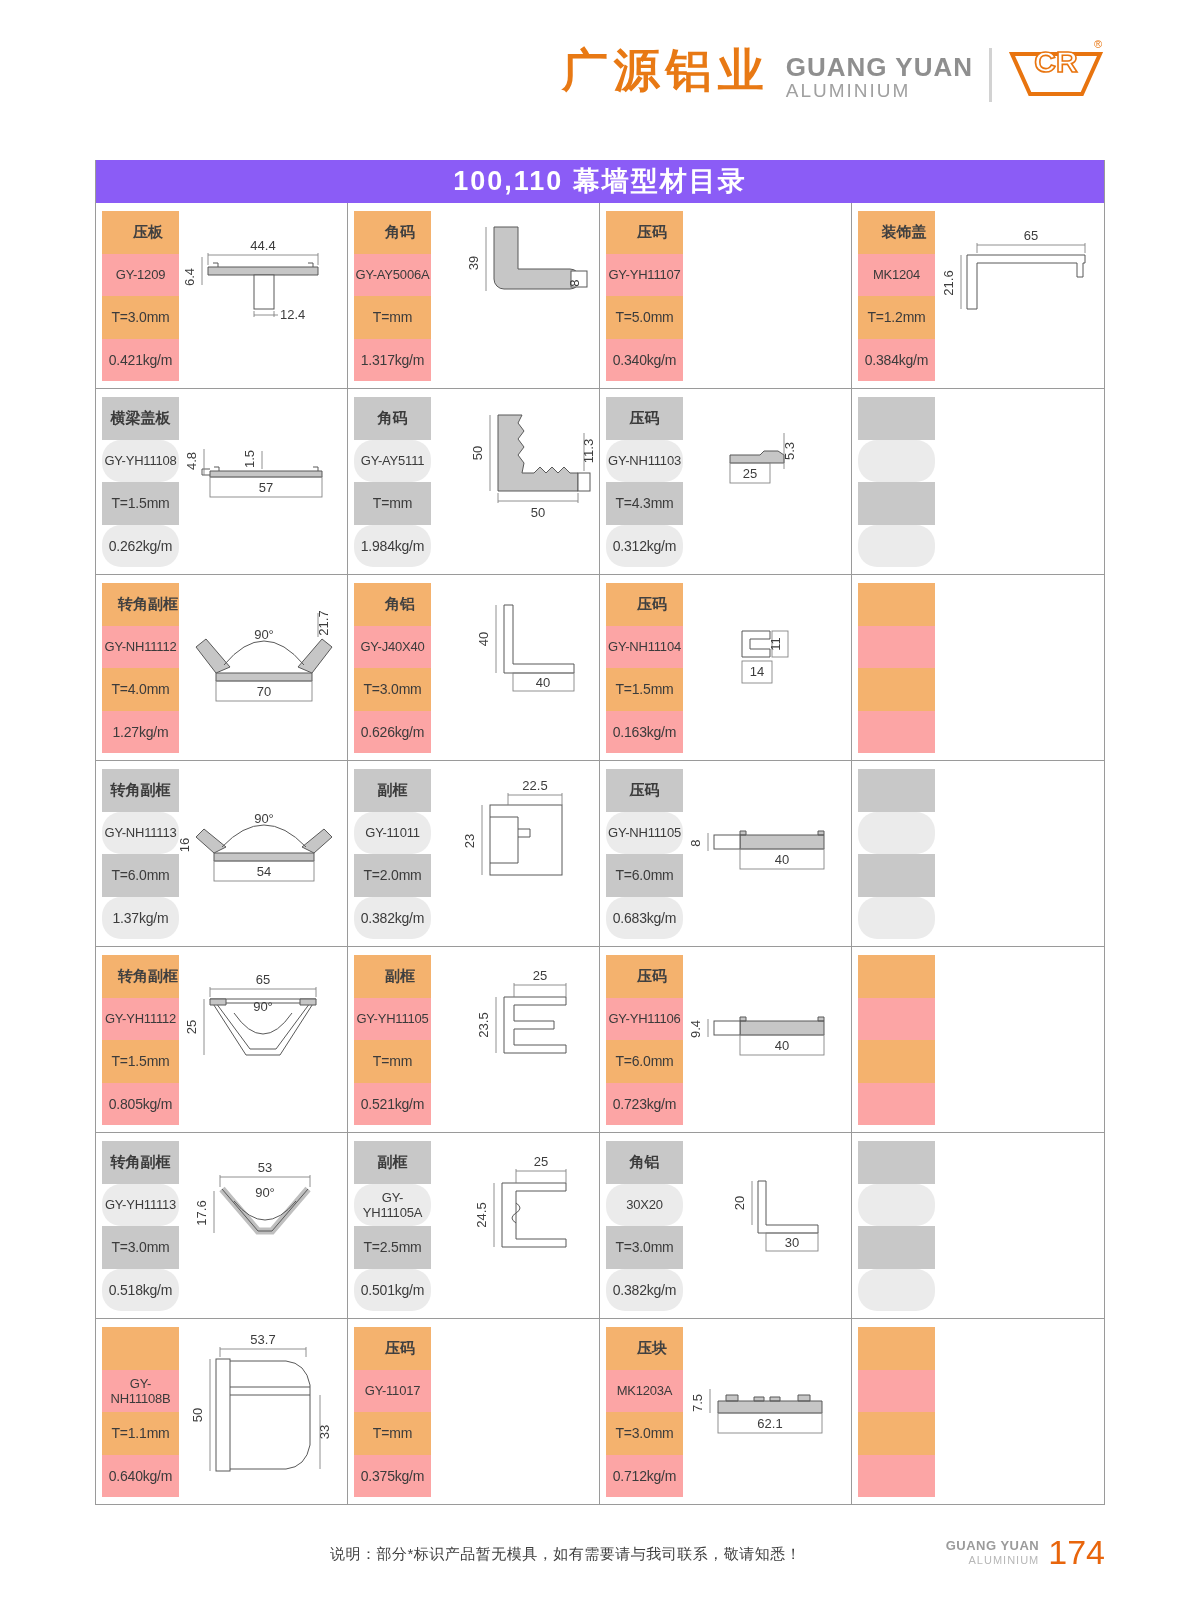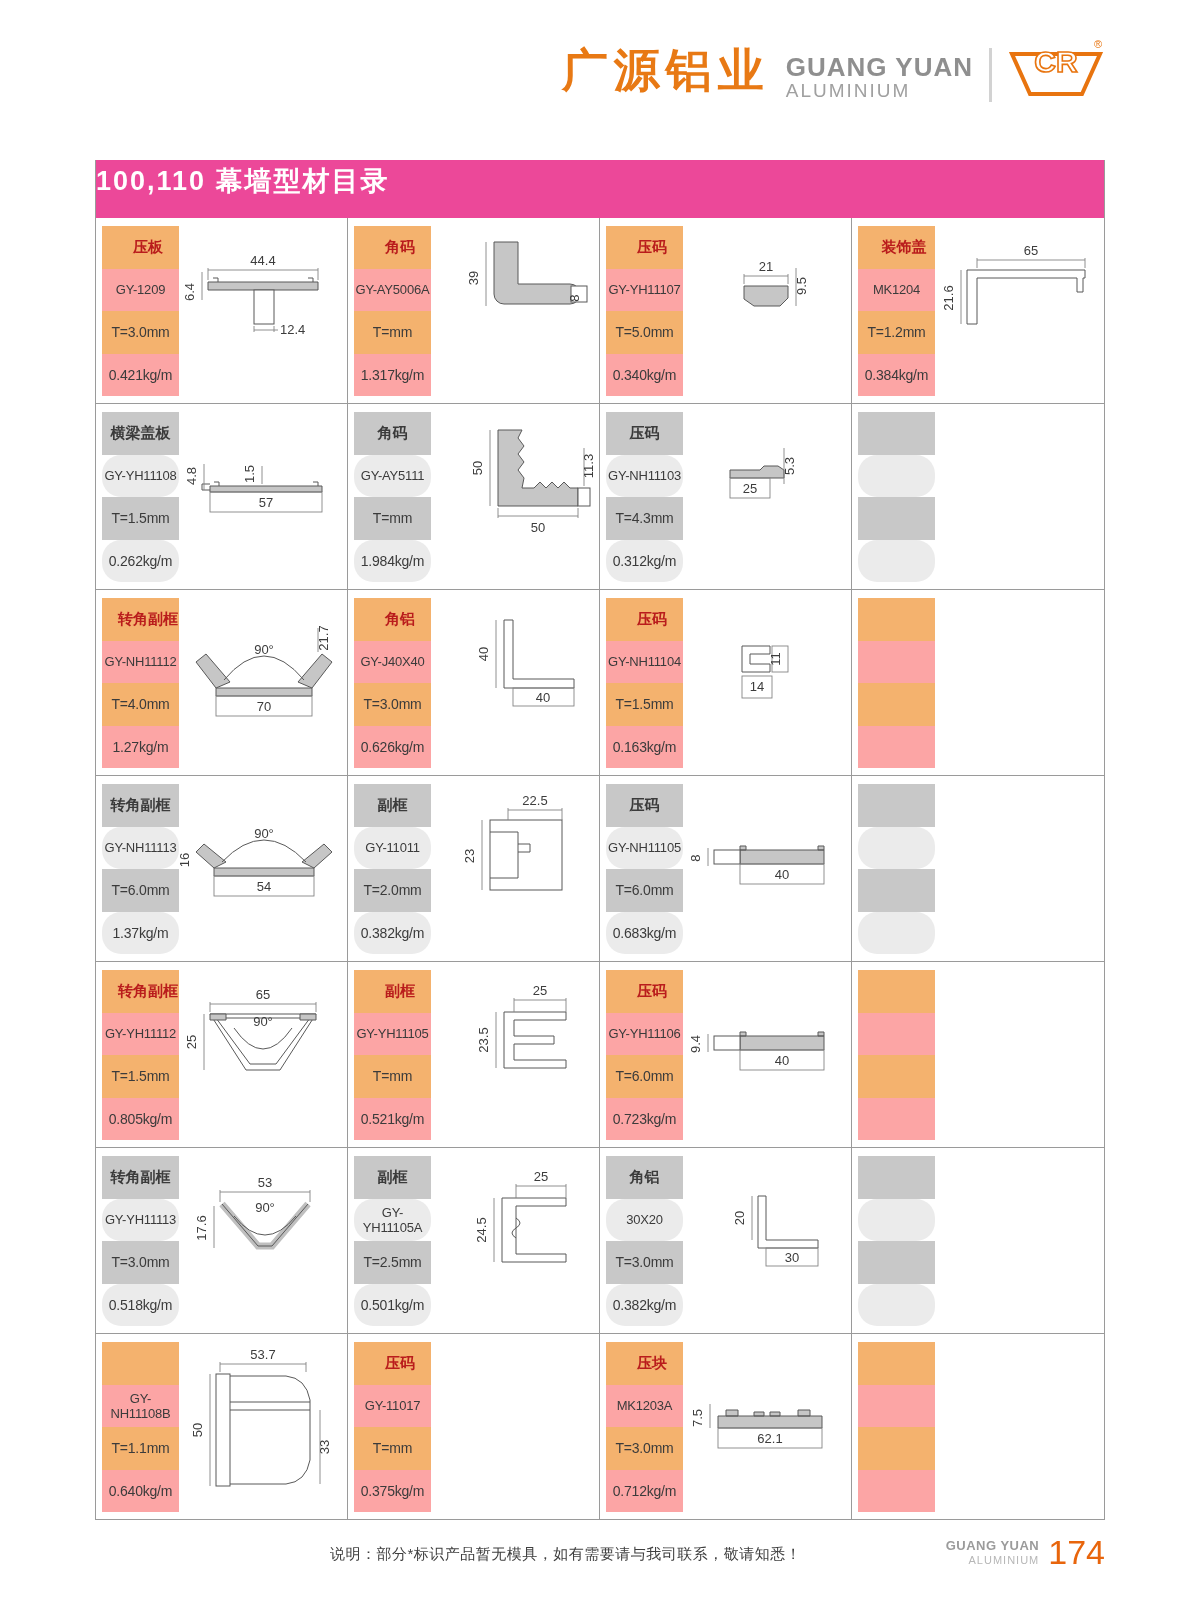--- a/index.html
+++ b/index.html
@@ -11,34 +11,34 @@
   .hdr { position:absolute; top:36px; right:96px; display:flex; align-items:flex-end; gap:16px; }
   .brand-cn { font-size:46px; font-weight:bold; color:#E87914; letter-spacing:6px; }
   .brand-en-wrap { display:flex; flex-direction:column; line-height:1.08; }
   .brand-en { font-size:26px; font-weight:bold; color:#8f8f8f; letter-spacing:1px; }
   .brand-sub { font-size:19px; color:#a0a0a0; letter-spacing:2px; }
   .hdr-divider { width:3px; height:54px; background:#d2d2d2; }
 
   
   .tbl { position:absolute; left:95px; top:160px; width:1010px;
          border-left:1px solid #9a9a9a; border-right:1px solid #9a9a9a; }
-  .titlebar { height:58px; background:#ec4899; color:#fff; font-size:27px; font-weight:bold;
-              line-height:43px; letter-spacing:2px; }
+  .titlebar { height:43px; background:#8b5cf6; color:#fff; font-size:27px; font-weight:bold;
+              text-align:center; line-height:43px; letter-spacing:2px; }
   .row { position:relative; height:186px; border-bottom:1px solid #9a9a9a; display:flex; background:#fff; }
   .cellwrap { width:25%; position:relative; border-right:1px solid #9a9a9a; }
   .cellwrap:last-child { border-right:none; }
   .labels { position:absolute; left:6px; top:8px; bottom:7px; width:77px;
             display:flex; flex-direction:column; }
   .lab { flex:1; display:flex; align-items:center; justify-content:center;
          font-size:13px; color:#3b3b3b; letter-spacing:-0.2px; text-align:center; }
   .lab.cat { font-weight:bold; font-size:15px; letter-spacing:0; }
   .lab.thk, .lab.wgt { font-size:14px; }
   .row.orange .lab.cat, .row.orange .lab.thk { background:#F4B26E; }
   .row.orange .lab.mdl, .row.orange .lab.wgt { background:#fca5a5; }
-  .row.orange .lab.cat { color:#b91c1c;padding-left:15px; }
+  .row.orange .lab.cat { color:#404040;padding-left:15px; }
   .row.gray .lab.cat, .row.gray .lab.thk { background:#C8C8C8; }
   .row.gray .lab.mdl, .row.gray .lab.wgt { background:#EBEBEB;border-radius:19px; }
   .diag { position:absolute; left:83px; right:0; top:0; bottom:0;
           display:flex; align-items:center; justify-content:center; }
 
   
   .sh  { fill:#c6c6c6; stroke:#595959; stroke-width:1; }
   .ol  { fill:#ffffff; stroke:#595959; stroke-width:1; }
   .ln  { fill:none; stroke:#595959; stroke-width:1; }
   .band{ fill:none; stroke:#bfbfbf; stroke-width:7; }
@@ -115,29 +115,20 @@
           </svg>
         </div>
       </div>
       <div class="cellwrap">
         <div class="labels">
           <div class="lab cat">压码</div>
           <div class="lab mdl">GY-YH11107</div>
           <div class="lab thk">T=5.0mm</div>
           <div class="lab wgt">0.340kg/m</div>
         </div>
-        <div class="diag">
-          <svg width="166" height="182" viewBox="0 0 166 182">
-            <path class="dm" d="M60,56 H104 M60,64 V54 M104,64 V54"></path>
-            <text class="d" x="82" y="51" text-anchor="middle">21</text>
-            <path class="sh" d="M60,66 h44 v12 l-8,8 h-26 l-10,-7 z"></path>
-            <path class="dm" d="M112,48 V86"></path>
-            <text class="d" x="122" y="66" text-anchor="middle" transform="rotate(-90 122 66)">9.5</text>
-          </svg>
-        </div>
       </div>
       <div class="cellwrap">
         <div class="labels">
           <div class="lab cat">装饰盖</div>
           <div class="lab mdl">MK1204</div>
           <div class="lab thk">T=1.2mm</div>
           <div class="lab wgt">0.384kg/m</div>
         </div>
         <div class="diag">
           <svg width="166" height="182" viewBox="0 0 166 182">

